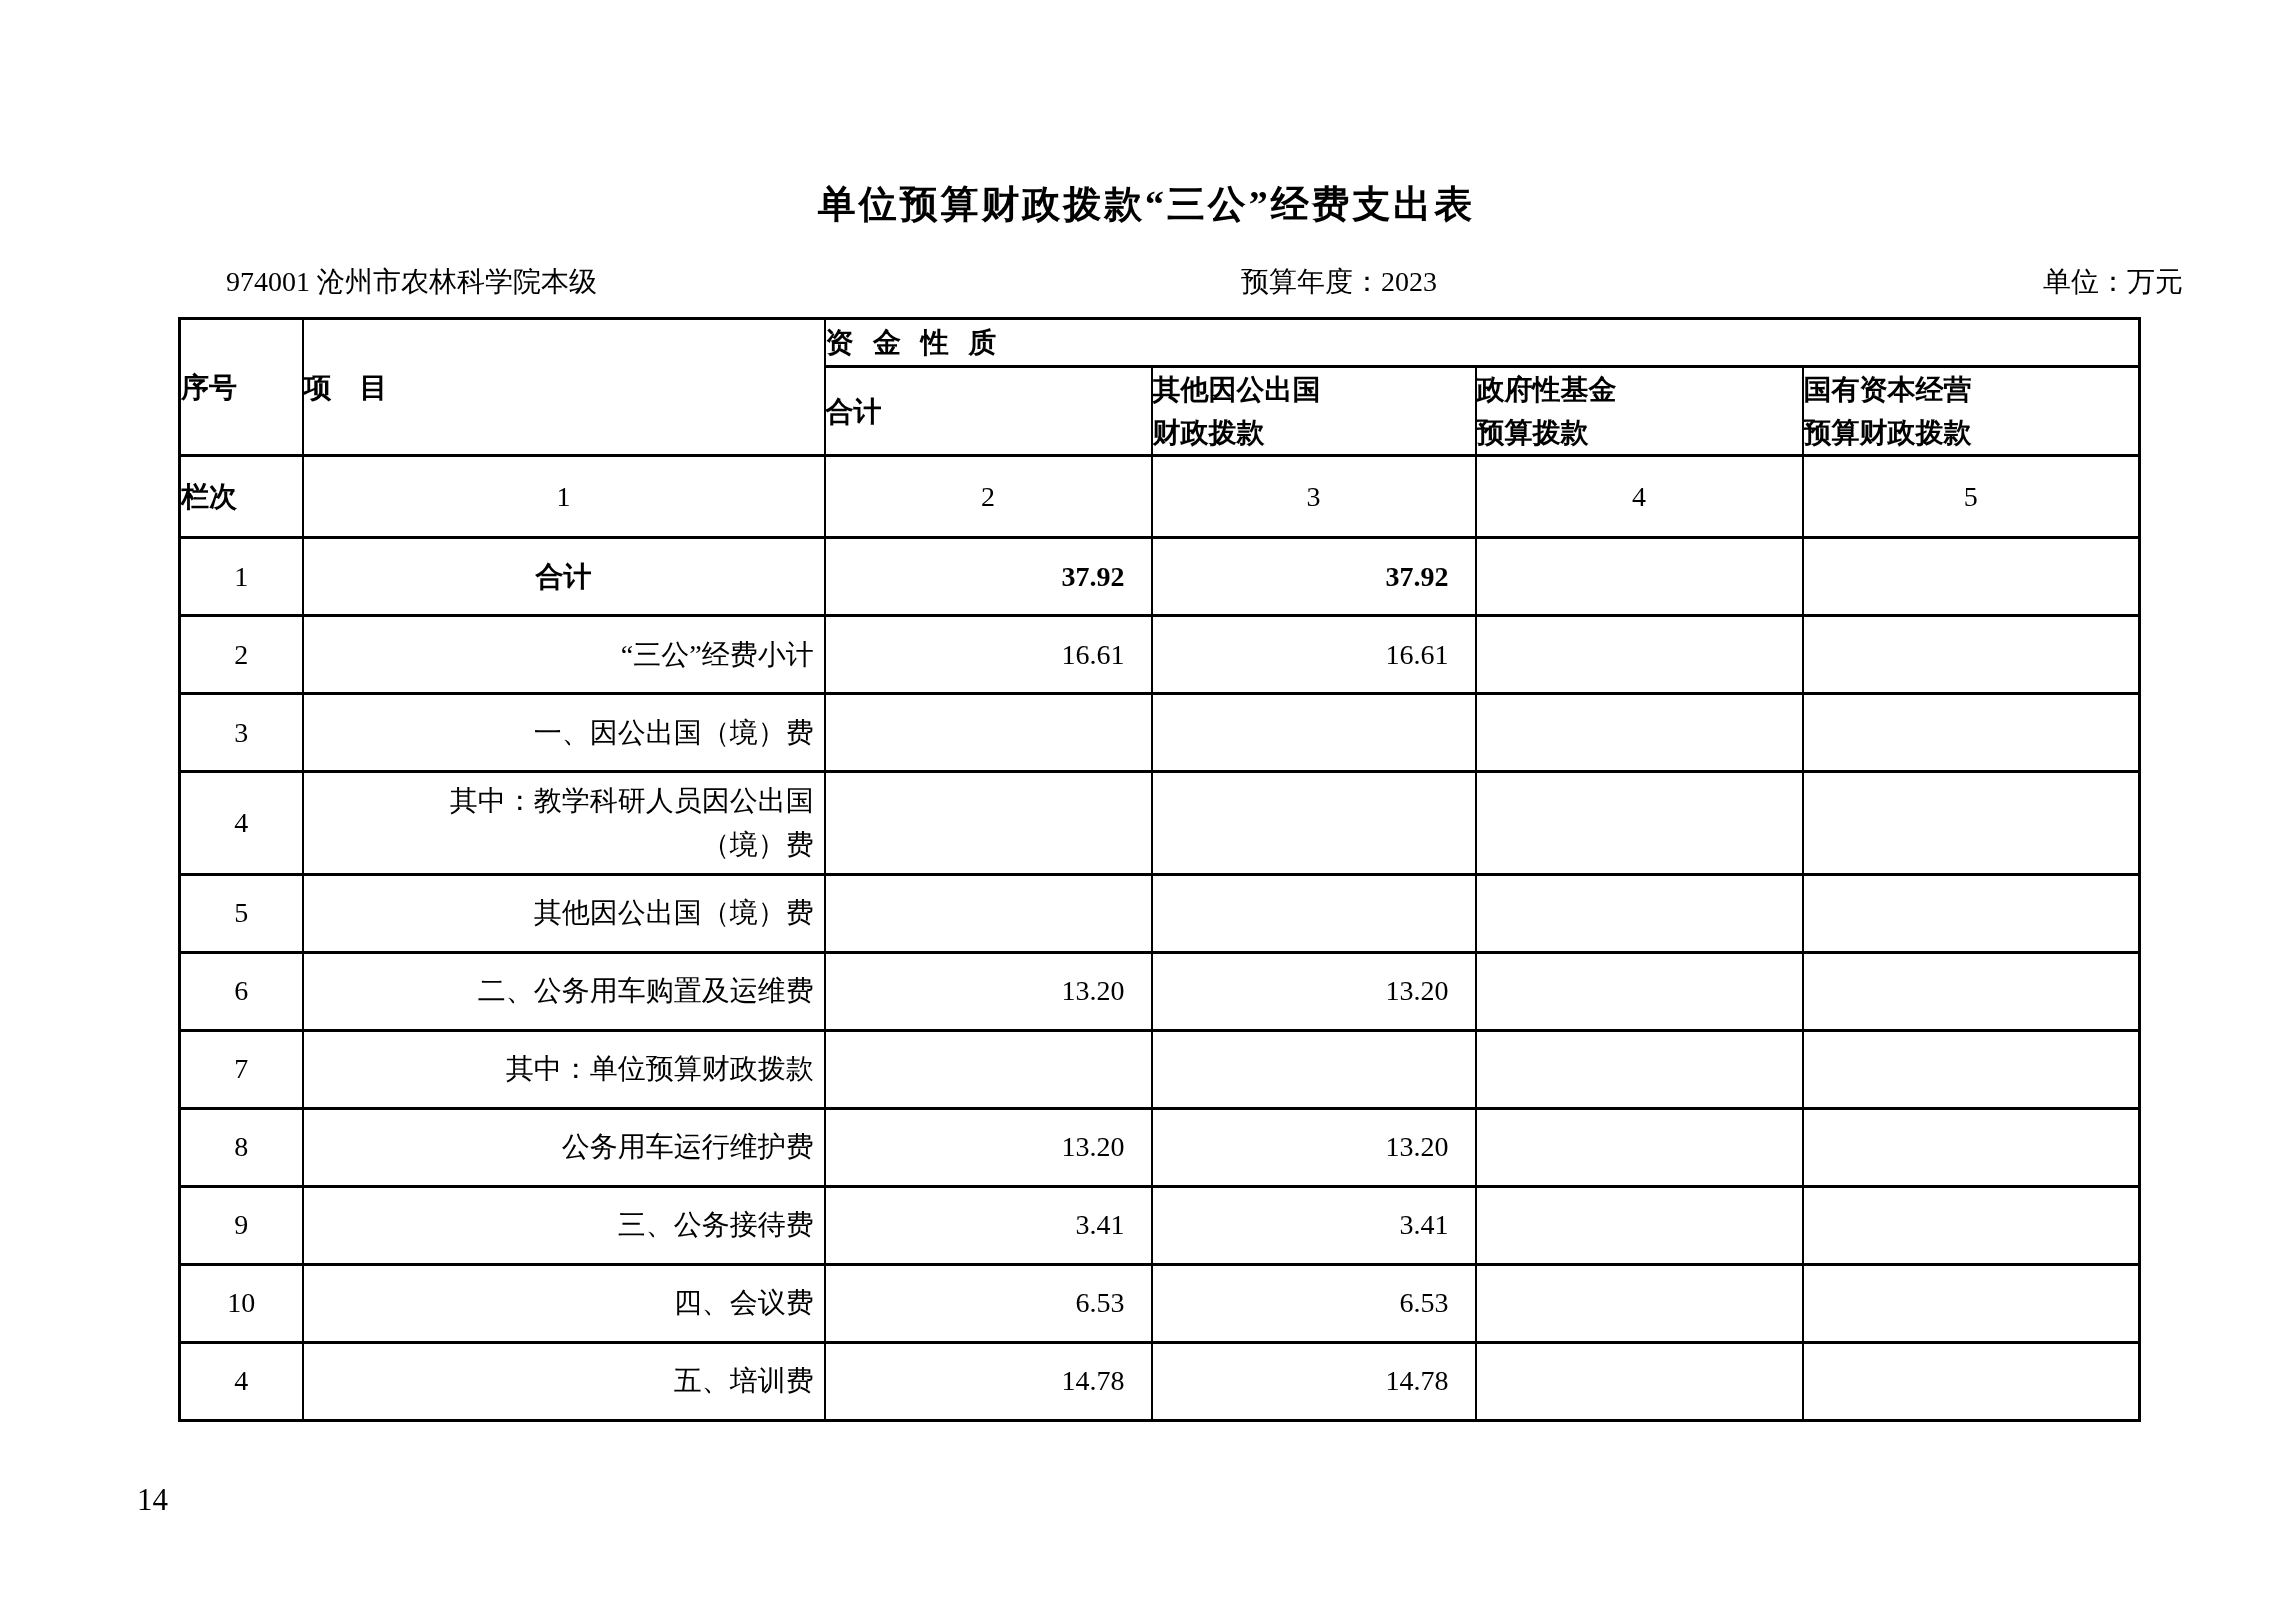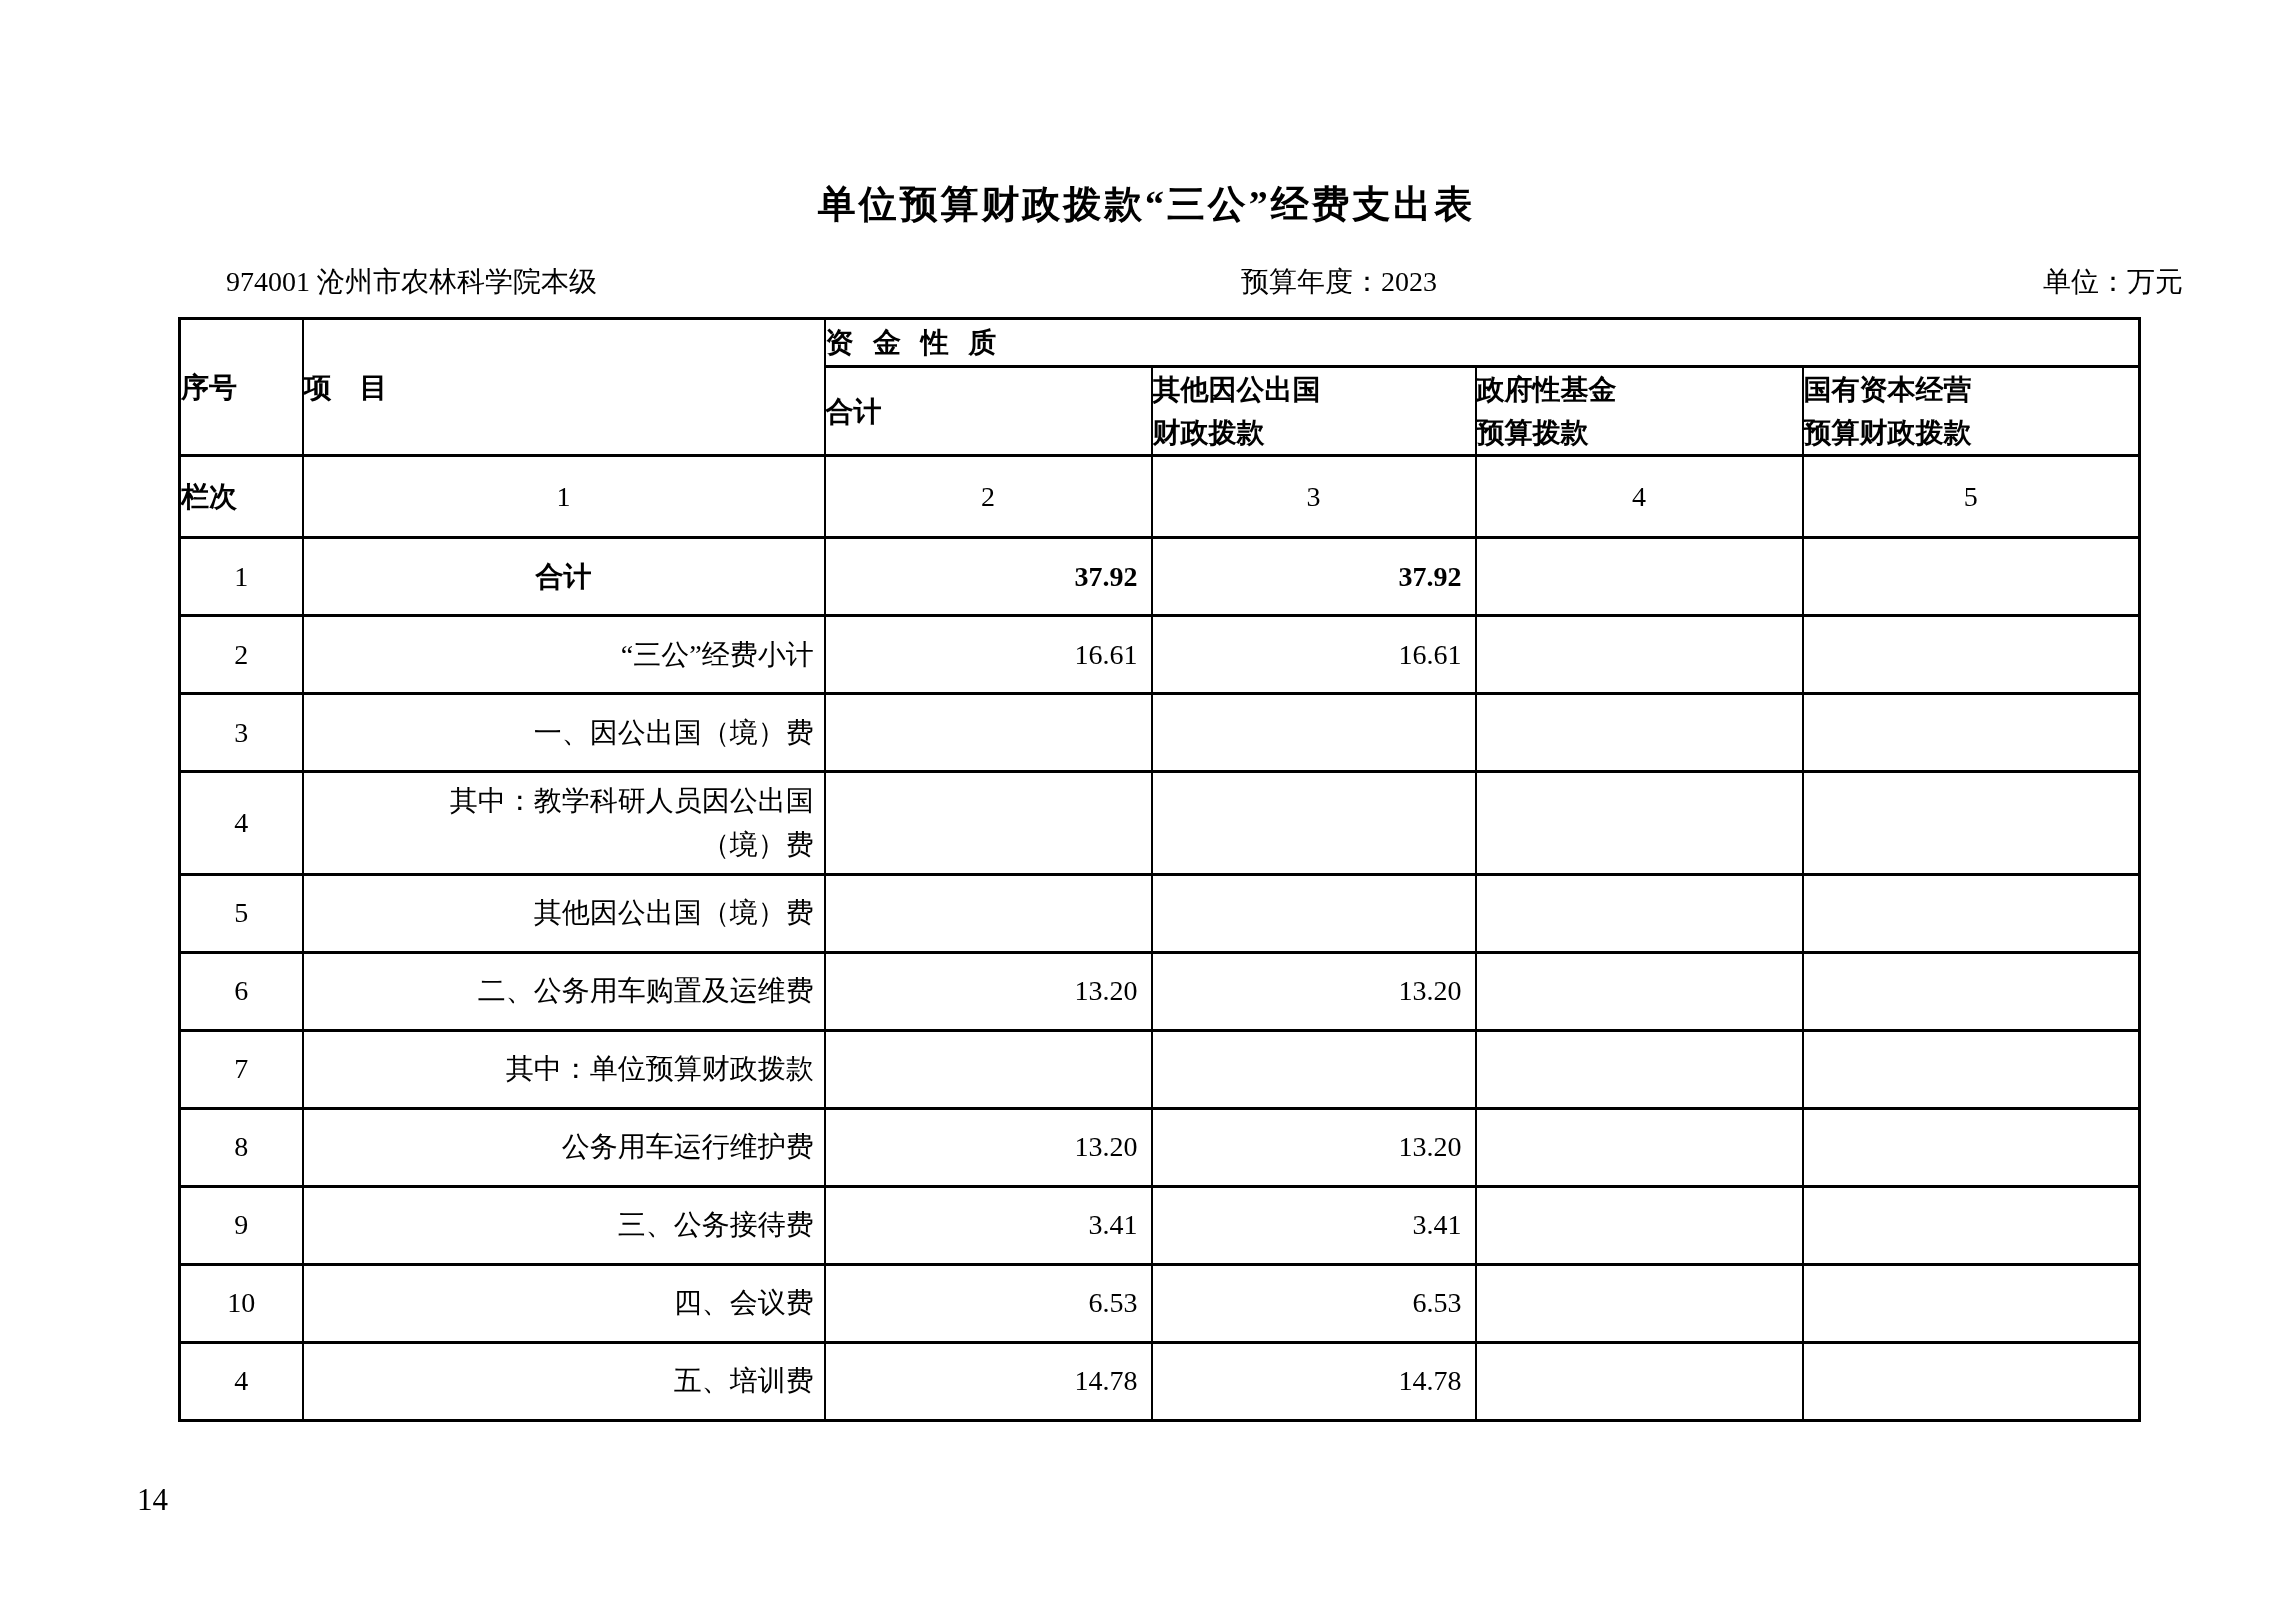--- a/index.html
+++ b/index.html
@@ -81,21 +81,21 @@
     font-size:28px;
     line-height:44px;
     padding:5.9px 9.8px;
     white-space:pre-wrap;
   }
   td.c-item.indent-2 { text-indent:2.2em; }
   td.c-item.indent-3 { text-indent:5.2em; }
   td.c-num {
     text-align:right;
     font-size:28px;
-    padding-right:13px;
+    padding-right:26px;
   }
   tr.emphasis td.c-item {
     text-align:center;
     text-indent:0;
     font-family:"Liberation Sans","DejaVu Sans",sans-serif;
     font-weight:bold;
   }
   tr.emphasis td.c-num { font-weight:bold; }
 
   .page-num {

